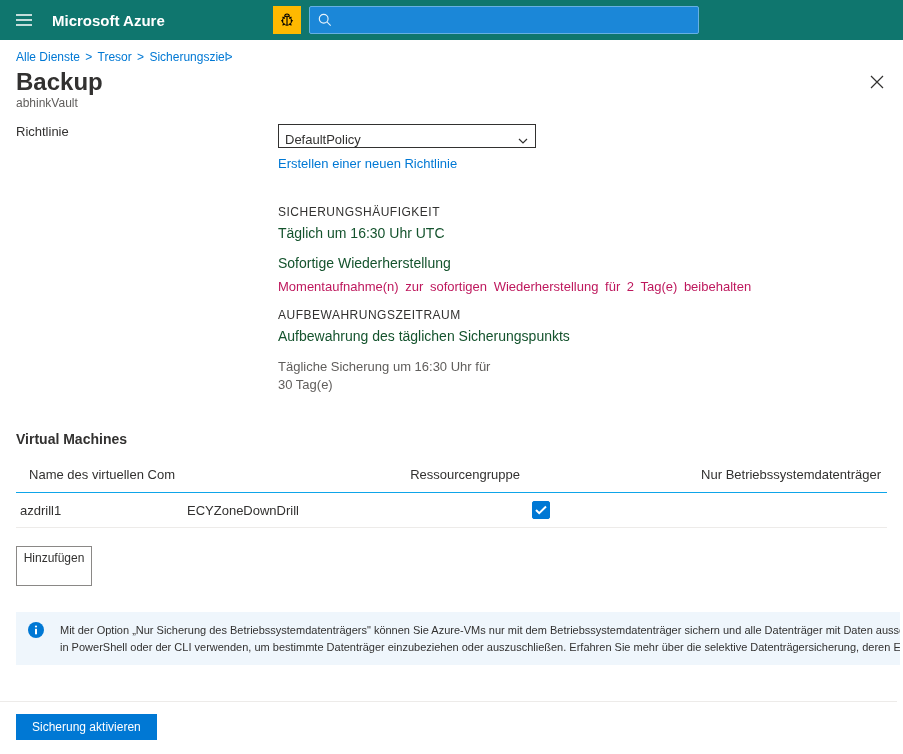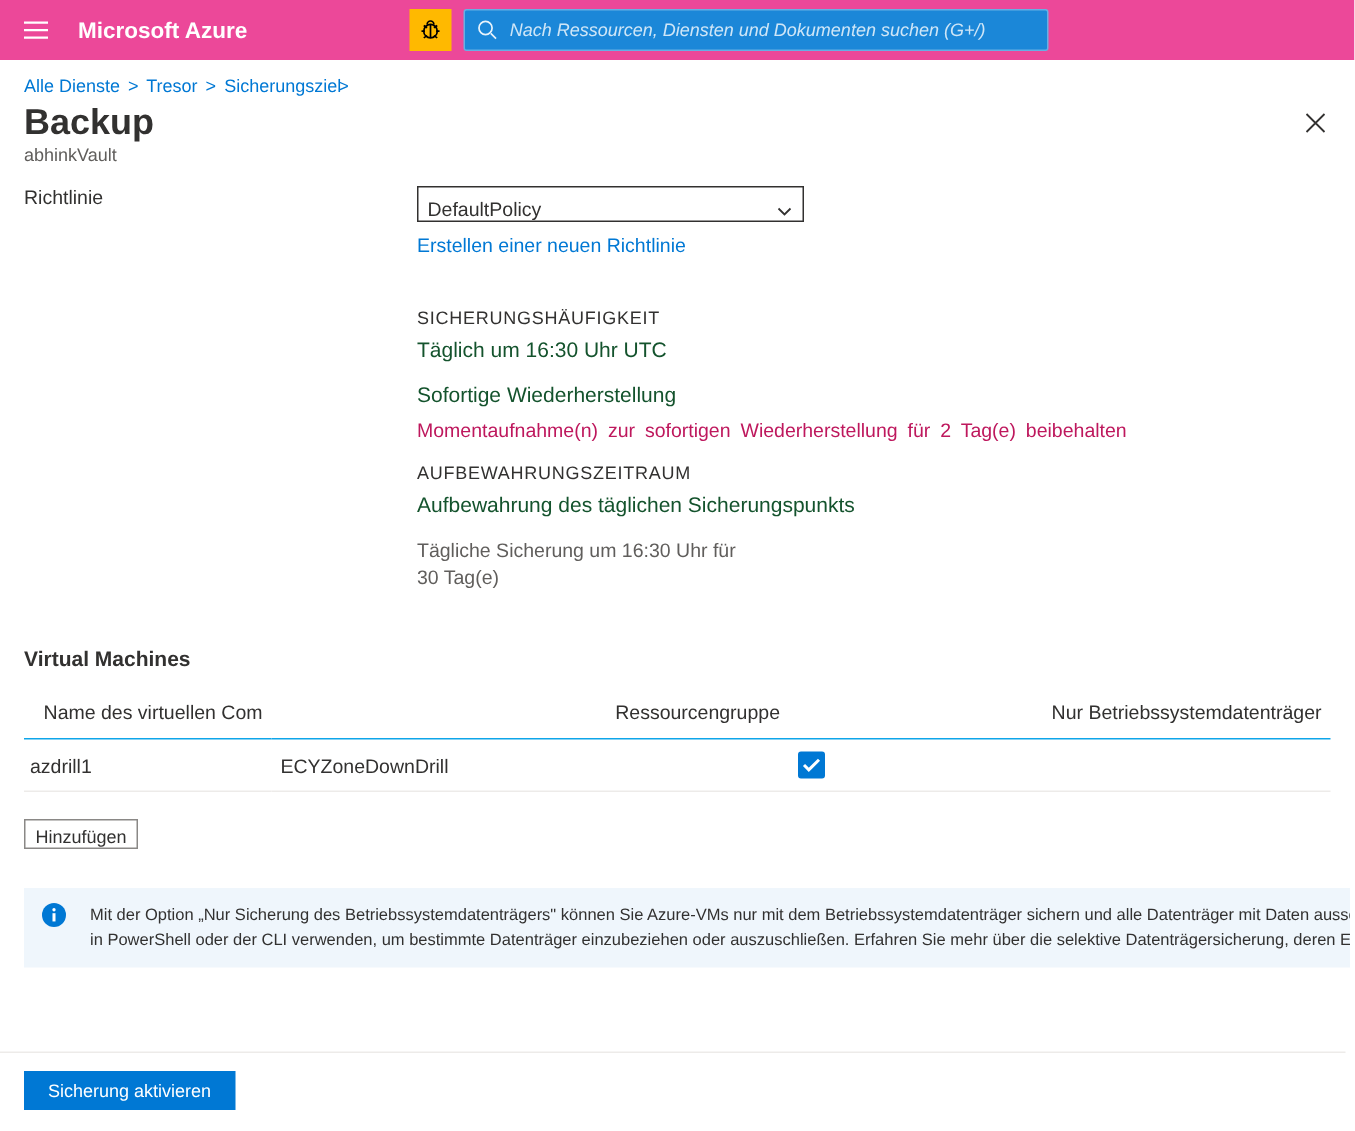--- a/index.html
+++ b/index.html
@@ -1,18 +1,18 @@
 <!DOCTYPE html>
 <html><head>
   <meta charset="utf-8">
   <style>
     * { margin: 0; padding: 0; box-sizing: border-box; font-family: "Segoe UI", Arial, sans-serif; }
     body { width: 903px; height: 754px; background: #fff; overflow: hidden; font-size: 13px; color: #323130; position: relative; }
 
-    .topbar { height: 40px; background: #ec4899; display: flex; align-items: center; color: #fff; }
+    .topbar { height: 40px; background: #0f766e; display: flex; align-items: center; color: #fff; }
     .hamburger { width: 48px; height: 40px; display: flex; align-items: center; justify-content: center; cursor: pointer; }
     .hamburger svg { width: 16px; height: 12px; }
     .brand { font-size: 15px; font-weight: 600; padding-left: 4px; padding-right: 18px; }
     .bug { width: 28px; height: 28px; background: #ffb900; display: flex; align-items: center; justify-content: center; margin-left: 90px; margin-right: 8px; }
     .bug svg { width: 18px; height: 18px; }
     .searchwrap { flex: 0 0 390px; height: 28px; background: #1b87d8; border: 1px solid #66b0e4; border-radius: 2px; display: flex; align-items: center; padding: 0 8px; }
     .searchwrap svg { width: 14px; height: 14px; margin-right: 8px; opacity: .9; }
     .searchwrap input { flex: 1; background: transparent; border: none; outline: none; color: #fff; font-size: 12px; font-style: italic; }
     .searchwrap input::placeholder { color: #cfe6f7; font-style: italic; }
 
@@ -43,21 +43,21 @@
 
     .tbl { width: calc(100% - 32px); margin: 0 16px; border-collapse: collapse; }
     .tbl th { text-align: right; font-weight: 400; font-size: 13px; color: #323130; padding: 10px 6px; border-bottom: 1px solid #0ea5e9; }
     .tbl td { padding: 8px 6px; font-size: 13px; border-bottom: 1px solid #edebe9; }
     .tbl .col1 { width: 165px; }
     .tbl .col2 { width: 345px; }
     .chk { width: 18px; height: 18px; border: 1px solid #323130; border-radius: 2px; display: inline-flex; align-items: center; justify-content: center; cursor: pointer; }
     .chk.on { background: #0078d4; border-color: #0078d4; }
     .chk.on svg { width: 12px; height: 10px; }
 
-    .add-btn { margin: 18px 16px 0 16px; width: 76px; height: 20px; border: 1px solid #8a8886; background: #fff; font-size: 12px; text-align: center; line-height: 22px; cursor: pointer; }
+    .add-btn { margin: 18px 16px 0 16px; width: 76px; height: 40px; border: 1px solid #8a8886; background: #fff; font-size: 12px; text-align: center; line-height: 22px; cursor: pointer; }
 
     .infobar { margin: 26px 3px 0 16px; background: #eff6fc; display: flex; padding: 10px 12px; overflow: hidden; }
     .infobar .ii { flex: 0 0 20px; margin-right: 12px; }
     .infobar .ii svg { width: 16px; height: 16px; }
     .infobar .msg { font-size: 11px; color: #323130; line-height: 1.5; white-space: nowrap; }
     .infobar .msg .line2 { display: block; }
 
     .footer { position: absolute; bottom: 2px; left: 0; right: 6px; border-top: 1px solid #edebe9; padding: 12px 16px; background: #fff; }
     .primary-btn { background: #0078d4; color: #fff; border: none; padding: 6px 16px; font-size: 12px; cursor: pointer; }
   </style>
@@ -75,21 +75,20 @@
     <svg viewBox="0 0 24 24">
         <circle cx="12" cy="13" r="6" fill="none" stroke="#000" stroke-width="1.5"></circle>
         <path d="M9 7a3 3 0 0 1 6 0M4 13h3M17 13h3M6 8l3 2M18 8l-3 2M6 19l3-2M18 19l-3-2M12 7v12" stroke="#000" stroke-width="1.5" fill="none"></path>
       </svg>
   </div>
   <div class="searchwrap">
     <svg viewBox="0 0 16 16">
         <circle cx="6.5" cy="6.5" r="5" fill="none" stroke="#fff" stroke-width="1.3"></circle>
         <path d="M10.5 10.5l4 4" stroke="#fff" stroke-width="1.3"></path>
       </svg>
-    <input type="text" placeholder="Nach Ressourcen, Diensten und Dokumenten suchen (G+/)" style="">
   </div>
 </div>
 
 <div class="breadcrumb">
   <a href="#">Alle Dienste</a><span class="sep">&nbsp;&gt;</span>
   <a href="#">Tresor</a><span class="sep">&nbsp;&gt;</span>
   <a href="#">Sicherungsziel</a><span class="sep" style="margin-left:-4px">&gt;</span>
 </div>
 
 <div class="titlewrap">

